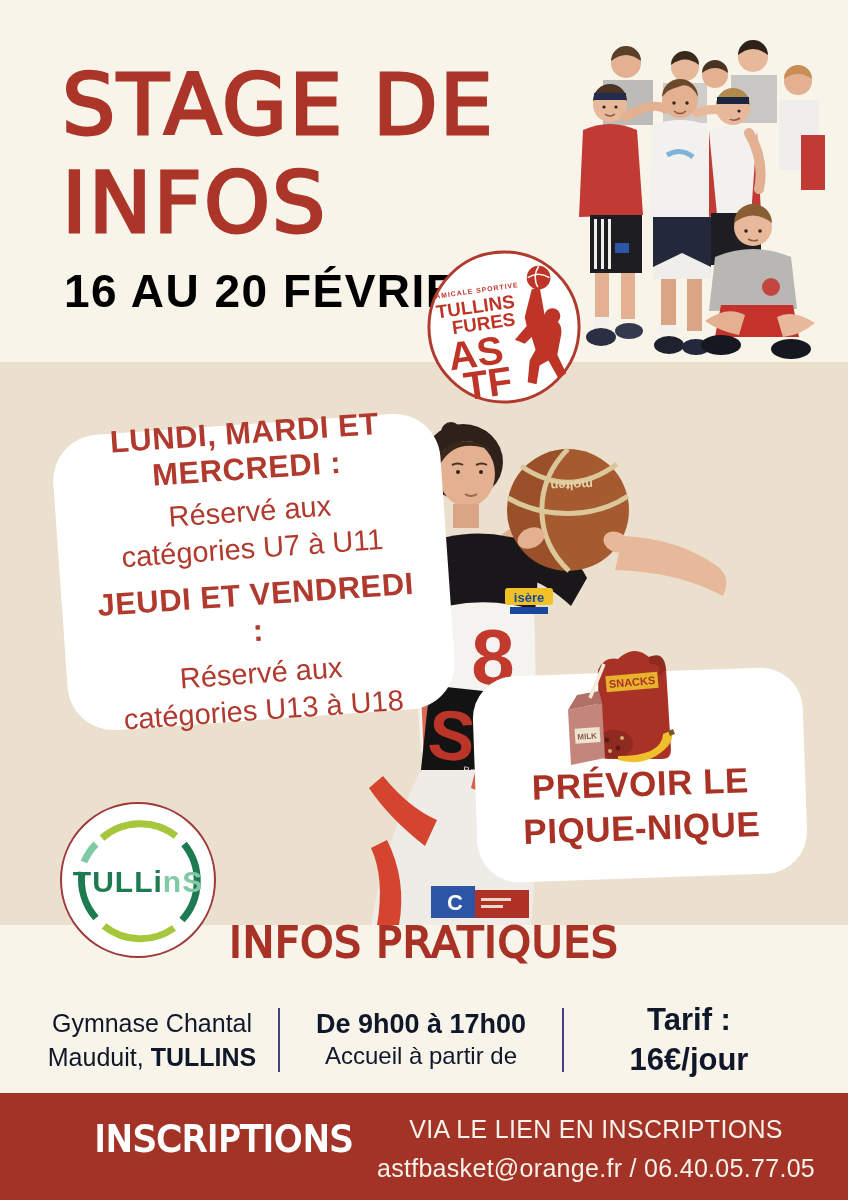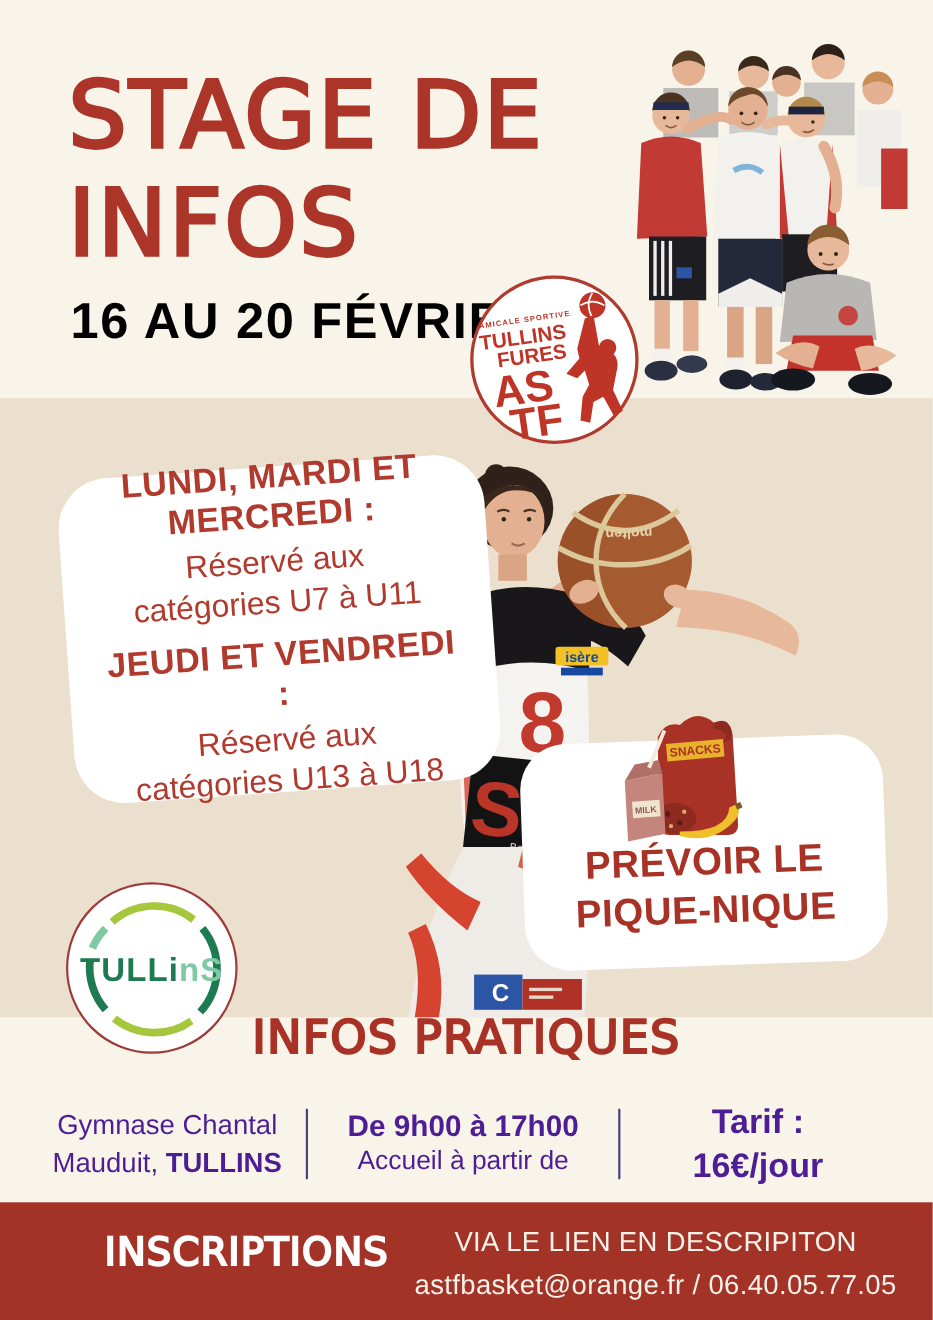--- a/index.html
+++ b/index.html
@@ -62,21 +62,21 @@
   
   .tullins-logo { top:800px; left:58px; width:160px; height:160px; z-index:6; }
 
   
   .infos-heading {
     top:918px; left:0; width:848px; text-align:center; font-size:42px;
     letter-spacing:1px; -webkit-text-stroke:2px #A93226; color:#A93226; z-index:5;
   }
   .info-row {
     top:1000px; left:26px; width:796px; display:flex; align-items:center;
-    text-align:center; color:#4c1d95; z-index:5;
+    text-align:center; color:#0f172a; z-index:5;
   }
   .info-col { padding:0 8px; }
   .info-col.c1 { width:252px; font-size:25px; line-height:34px; }
   .info-col.c2 { width:282px; font-size:24px; line-height:32px; }
   .info-col.c3 { width:250px; font-size:31px; line-height:40px; font-weight:800; }
   .info-col .strong { font-weight:800; }
   .info-col.c2 .first { font-size:27px; font-weight:800; }
   .v-divider { width:2px; height:64px; background:#44447A; }
 
   
@@ -333,15 +333,15 @@
   </div>
   <div class="v-divider"></div>
   <div class="info-col c3">
     <div>Tarif :</div>
     <div>16€/jour</div>
   </div>
 </div>
 
 <div class="abs display footer-label">INSCRIPTIONS</div>
 <div class="abs footer-text">
-  <div>VIA LE LIEN EN DESCRIPITON</div>
+  <div>VIA LE LIEN EN INSCRIPTIONS</div>
   <div>astfbasket@orange.fr / 06.40.05.77.05</div>
 </div>
 
 </body></html>

